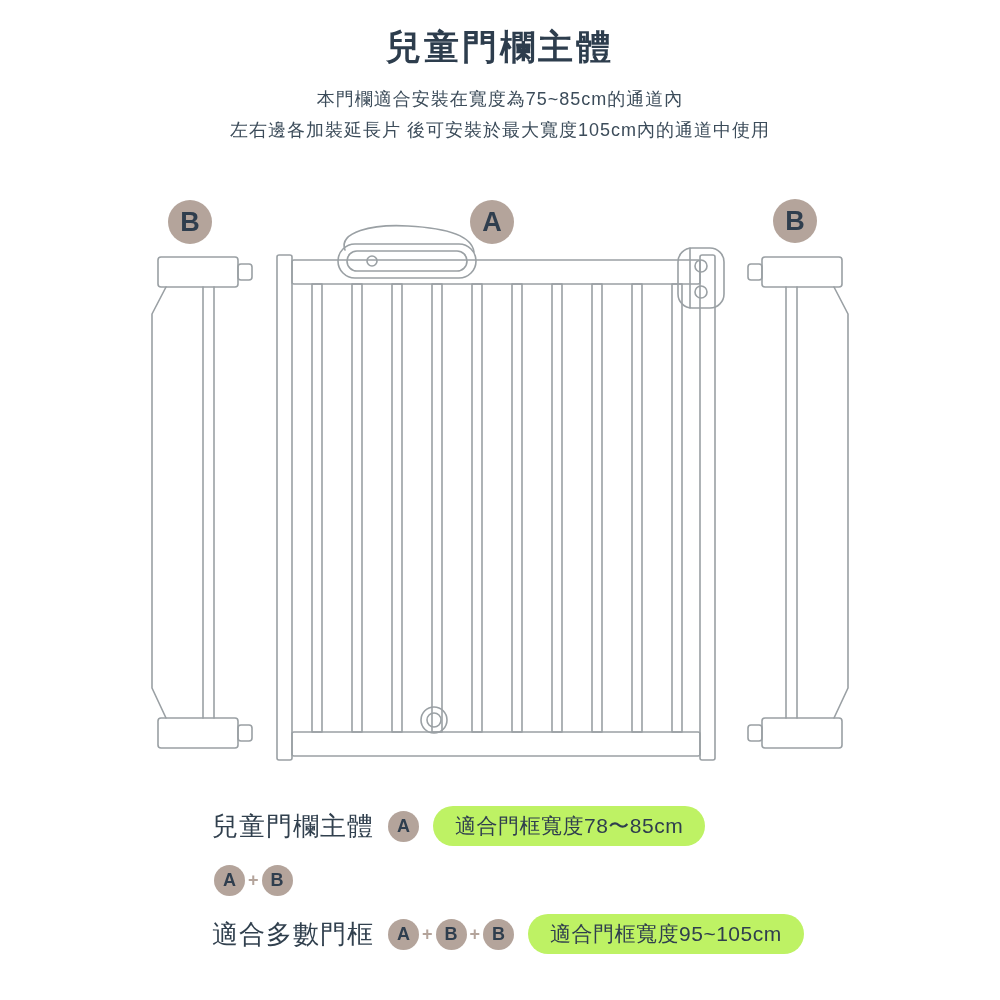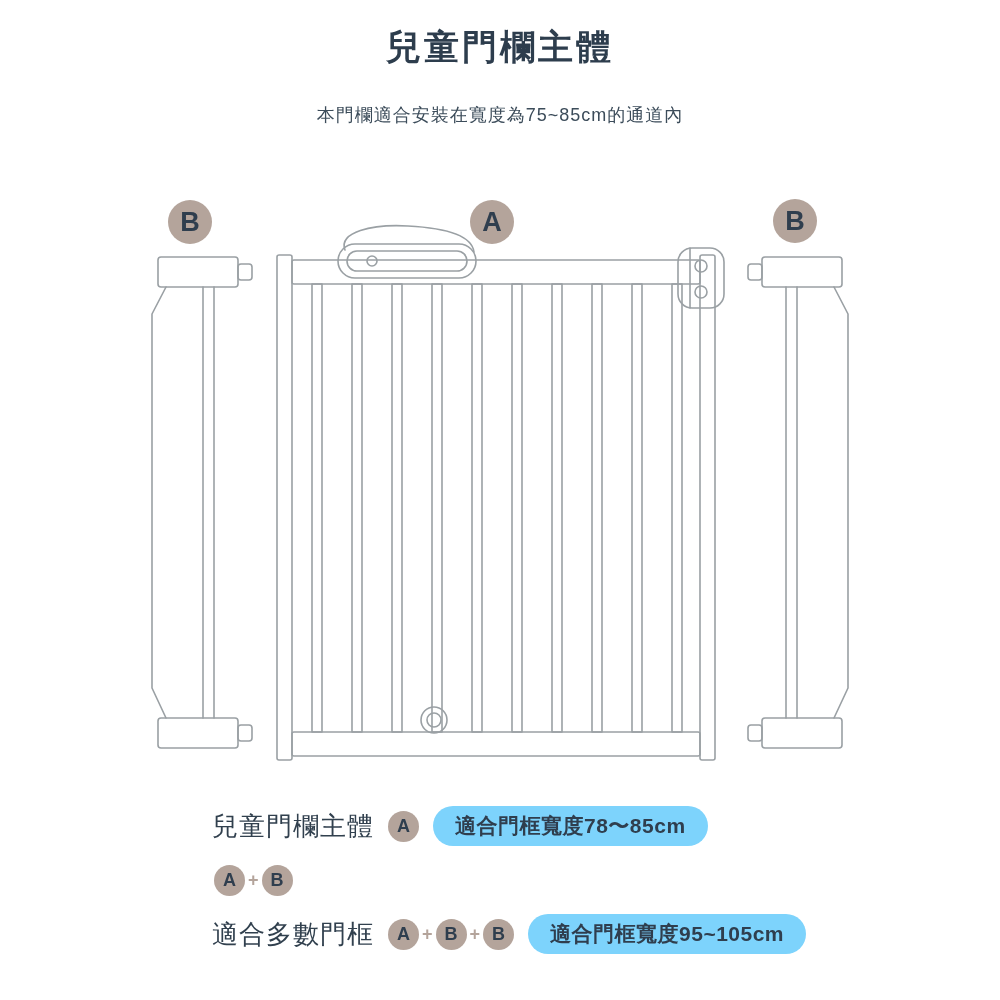--- a/index.html
+++ b/index.html
@@ -8,51 +8,52 @@
     font-family:"Liberation Sans", sans-serif;overflow:hidden;
   }
   .page-title{
     position:absolute;top:24px;left:0;right:0;margin:0;
     text-align:center;font-size:35px;font-weight:700;color:#2d3d4d;letter-spacing:3px;
   }
   .desc{
     position:absolute;top:84px;left:0;right:0;text-align:center;
     font-size:18px;color:#3c4c5a;
   }
-  .desc p{margin:16px;line-height:31px;letter-spacing:1px;text-align:center;}
+  .desc p{margin:0;line-height:31px;letter-spacing:1px;text-align:center;}
   .badge{
     background:#b4a49b;color:#2f3e4e;border-radius:50%;
     display:flex;align-items:center;justify-content:center;font-weight:700;
   }
   .badge.lg{position:absolute;width:44px;height:44px;font-size:27px;}
   .badge.sm{width:31px;height:31px;font-size:18px;flex:0 0 auto;margin:0 2px;}
   #badge-b-left{left:168px;top:200px;}
   #badge-a-center{left:470px;top:200px;}
   #badge-b-right{left:773px;top:199px;}
   .diagram-svg{position:absolute;left:0;top:200px;}
   .legend{
     position:absolute;left:212px;top:806px;display:flex;flex-direction:column;gap:14px;
   }
   .legend-row{display:flex;align-items:center;height:40px;}
   .legend-label{
     font-size:26px;color:#31404e;font-weight:500;letter-spacing:1px;margin-right:12px;white-space:nowrap;
   }
   .plus{color:#b4a49b;font-size:18px;font-weight:700;margin:0 1px;}
   .pill{
-    margin-left:12px;background:#7dd3fc;color:#2f3e4e;border-radius:22px;
-    padding:6px 22px;font-size:21px;font-weight:700;letter-spacing:0.5px;white-space:nowrap;
+    margin-left:12px;background:#bef264;color:#2f3e4e;border-radius:22px;
+    padding:6px 22px;font-size:21px;font-weight:400;letter-spacing:0.5px;white-space:nowrap;
   }
 </style>
 </head>
 <body>
 
 <h1 class="page-title">兒童門欄主體</h1>
 
 <div class="desc">
   <p>本門欄適合安裝在寬度為75~85cm的通道內</p>
+  <p>左右邊各加裝延長片 後可安裝於最大寬度105cm內的通道中使用</p>
 </div>
 
 <div class="badge lg" id="badge-b-left">B</div>
 <div class="badge lg" id="badge-a-center">A</div>
 <div class="badge lg" id="badge-b-right">B</div>
 
 <svg class="diagram-svg" width="1000" height="580" viewBox="0 0 1000 580" xmlns="http://www.w3.org/2000/svg">
   <g stroke="#9aa0a4" stroke-width="1.6" fill="none" stroke-linejoin="round" stroke-linecap="round">
 
     <g id="ext-piece">

